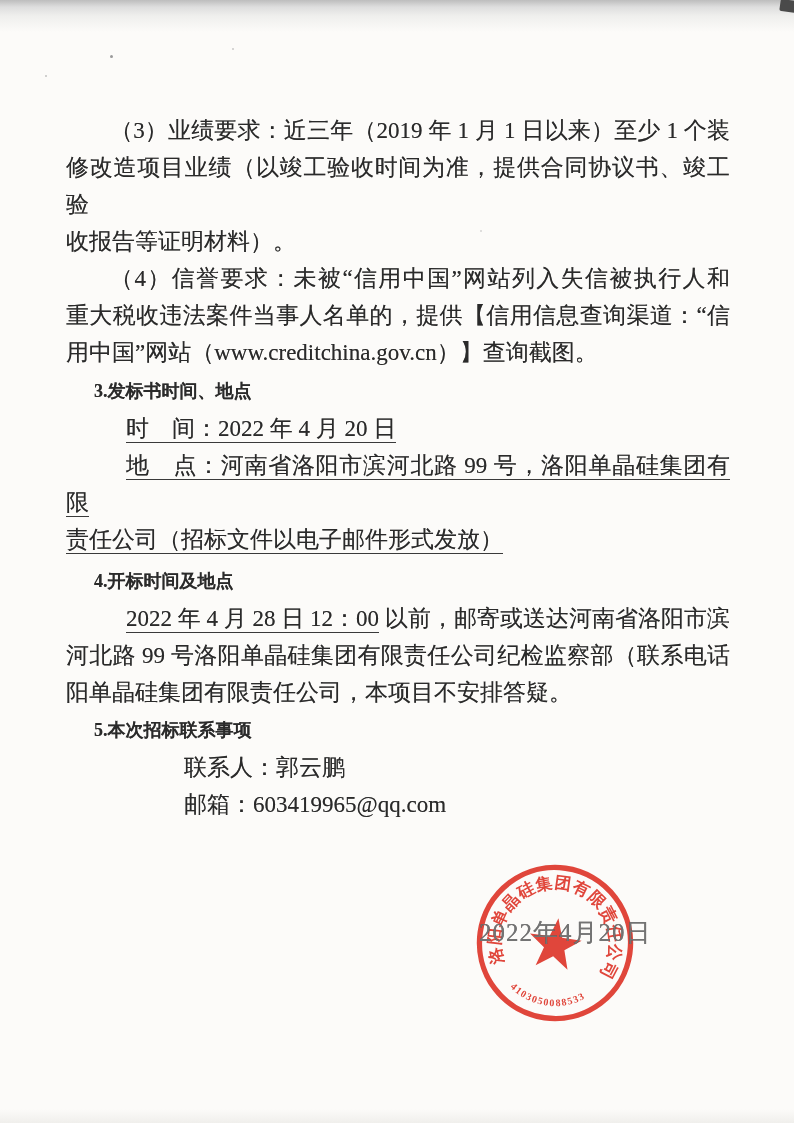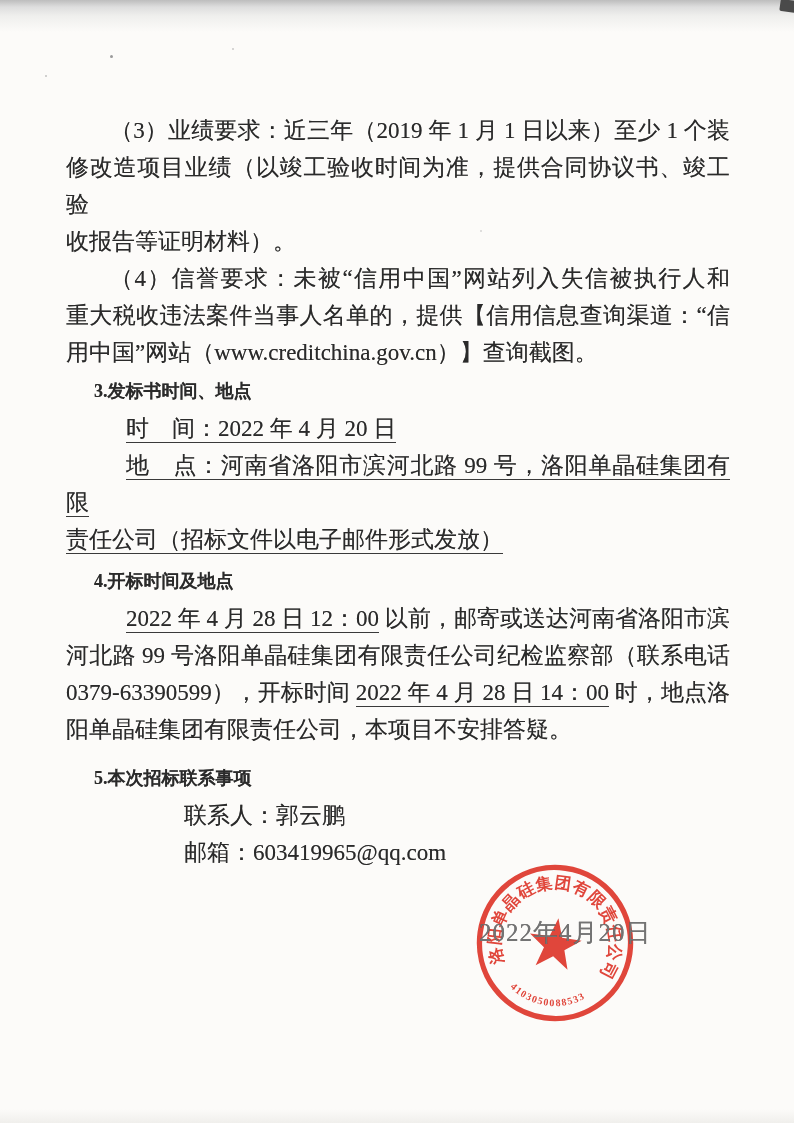--- a/index.html
+++ b/index.html
@@ -39,21 +39,21 @@
   }
   .line{margin:0;padding:0;white-space:nowrap;}
   .fill{text-align:justify;text-align-last:justify;white-space:normal;}
   .ind-para{text-indent:44px;}
   .ind-time{text-indent:60px;}
   .ind-first{text-indent:60px;}
   .ind-contact{text-indent:118px;}
   .hd{font-weight:bold;text-indent:28px;font-size:18px;}
   .hd3{margin-top:2px;}
   .hd4{margin-top:5px;}
-  .hd5{margin-top:12px;}
+  .hd5{margin-top:1px;}
   .ul{border-bottom:1.6px solid #3a3a3a;padding-bottom:1px;}
 
   .stamp-wrap{position:absolute;left:0;top:0;width:794px;height:1123px;pointer-events:none;}
   .seal-svg{
     position:absolute;left:472px;top:860px;width:166px;height:166px;
     transform:rotate(8deg);opacity:.9;
   }
   .stamp-date{
     position:absolute;left:479px;top:916px;
     font-size:25px;letter-spacing:1px;color:#737373;
@@ -85,21 +85,20 @@
     <p class="line">用中国”网站（www.creditchina.gov.cn）】查询截图。</p>
 
     <p class="line hd hd3">3.发标书时间、地点</p>
     <p class="line ind-time"><span class="ul">时　间：2022 年 4 月 20 日</span></p>
     <p class="line fill ind-time"><span class="ul">地　点：河南省洛阳市滨河北路 99 号，洛阳单晶硅集团有限</span></p>
     <p class="line"><span class="ul">责任公司（招标文件以电子邮件形式发放）</span></p>
 
     <p class="line hd hd4">4.开标时间及地点</p>
     <p class="line fill ind-first"><span class="ul">2022 年 4 月 28 日 12：00</span><span> 以前，邮寄或送达河南省洛阳市滨</span></p>
     <p class="line fill">河北路 99 号洛阳单晶硅集团有限责任公司纪检监察部（联系电话</p>
-    <p class="line fill"><span>0379-63390599），开标时间 </span><span class="ul">2022 年 4 月 28 日 14：00</span><span> 时，地点洛</span></p>
     <p class="line">阳单晶硅集团有限责任公司，本项目不安排答疑。</p>
 
     <p class="line hd hd5">5.本次招标联系事项</p>
     <p class="line ind-contact">联系人：郭云鹏</p>
     <p class="line ind-contact">邮箱：603419965@qq.com</p>
 
   </div>
 
   <div class="stamp-wrap">
     <svg class="seal-svg" viewBox="0 0 200 200">

